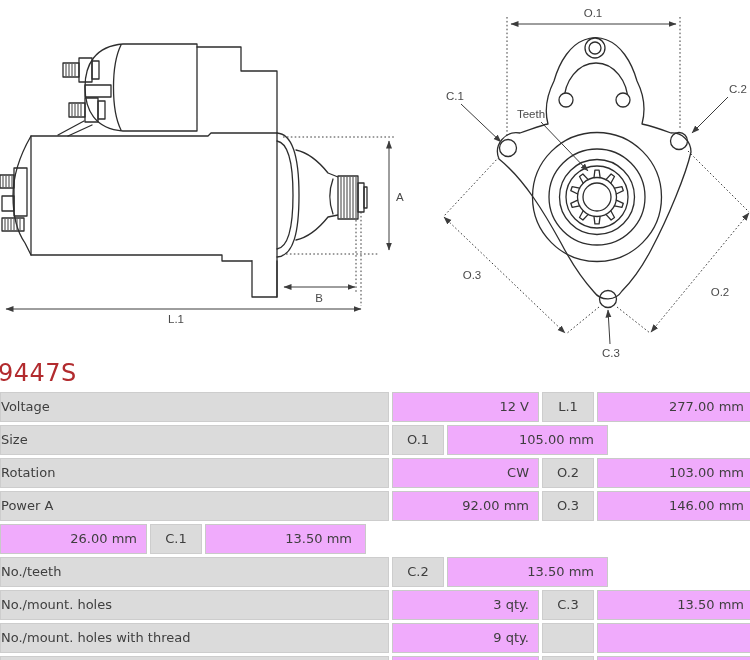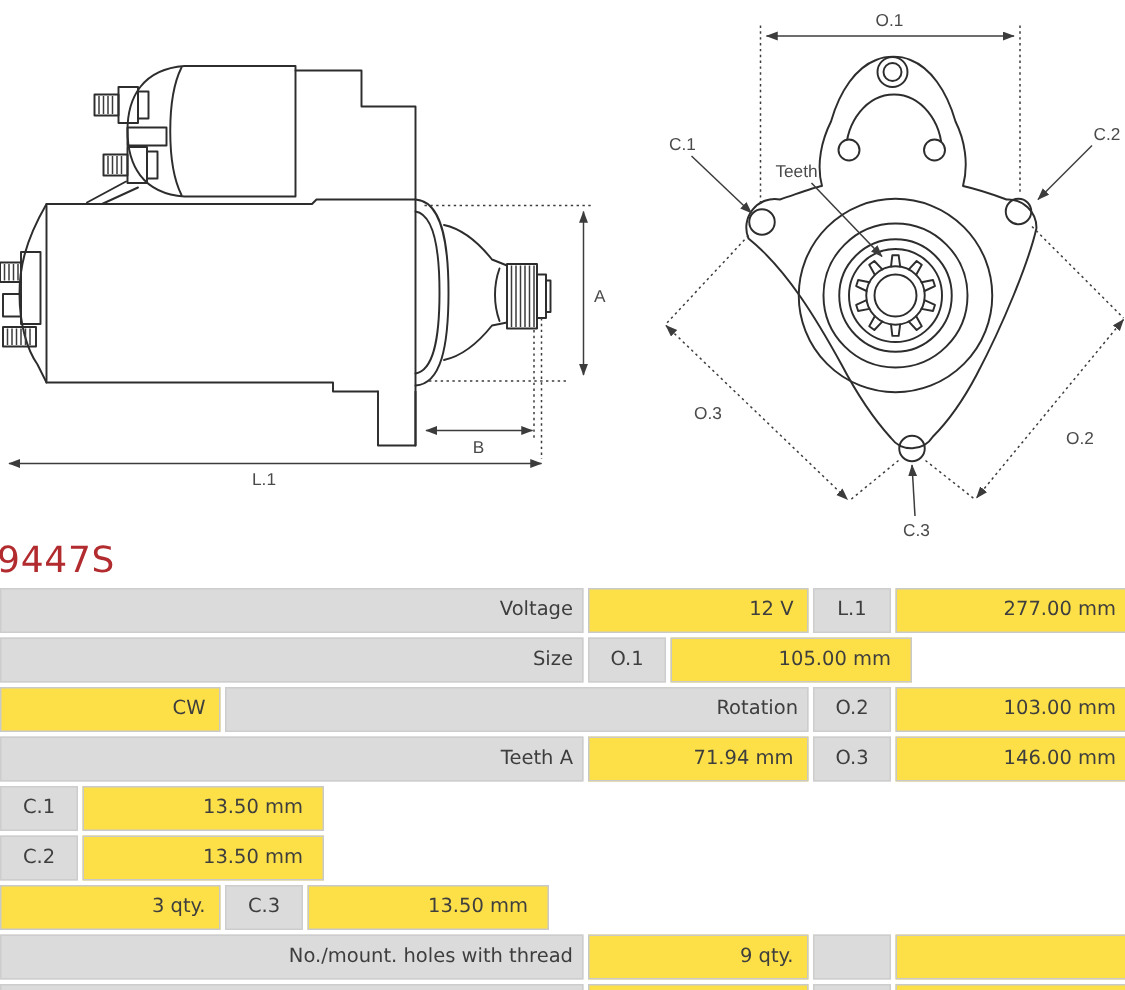--- a/index.html
+++ b/index.html
@@ -17,23 +17,23 @@
   .dim{stroke:#3c3c3c;fill:none;stroke-width:1}
   .dot{stroke:#3c3c3c;fill:none;stroke-width:1;stroke-dasharray:1.6 2.3}
   .lbl{font-family:"Liberation Sans",sans-serif;font-size:11.5px;fill:var(--dim-text)}
   
   #part-number{position:absolute;left:-2px;top:360px;font-size:24px;line-height:26px;
                color:var(--red);letter-spacing:.5px}
   
   #spec-table{position:absolute;left:0;top:392px;width:758px}
   .row{display:flex;height:30px;margin-bottom:3px}
   .c{height:30px;font-size:13px;line-height:28px;color:var(--text);border:1px solid var(--border-w);
-     background:#fde047;white-space:nowrap;overflow:hidden}
+     background:#f0abfc;white-space:nowrap;overflow:hidden}
   .c.g{background:var(--gray-bg);border-color:var(--border-g)}
-  .c.label{width:389px;text-align:right;padding-right:6px;margin-right:3px}
+  .c.label{width:389px;text-align:left;padding-right:6px;margin-right:3px}
   .c.value{width:147px;text-align:right;padding-right:9px;margin-right:3px}
   .c.dim{width:52px;text-align:center;margin-right:3px}
   .c.value2{width:161px;text-align:right;padding-right:13px}
 </style>
 </head>
 <body>
 
 <div id="stage">
 
   <svg id="diagram" viewBox="0 0 750 385" xmlns="http://www.w3.org/2000/svg">
@@ -212,40 +212,43 @@
         <div class="c value">12 V</div>
         <div class="c dim g">L.1</div>
         <div class="c value2">277.00 mm</div>
       </div>
       <div class="row">
         <div class="c label g">Size</div>
         <div class="c dim g">O.1</div>
         <div class="c value2">105.00 mm</div>
       </div>
       <div class="row">
+        <div class="c label g">Rotation</div>
         <div class="c value">CW</div>
-        <div class="c label g">Rotation</div>
         <div class="c dim g">O.2</div>
         <div class="c value2">103.00 mm</div>
       </div>
       <div class="row">
-        <div class="c label g">Teeth A</div>
-        <div class="c value">71.94 mm</div>
+        <div class="c label g">Power A</div>
+        <div class="c value">92.00 mm</div>
         <div class="c dim g">O.3</div>
         <div class="c value2">146.00 mm</div>
       </div>
       <div class="row">
+        <div class="c value">26.00 mm</div>
         <div class="c dim g">C.1</div>
         <div class="c value2">13.50 mm</div>
       </div>
       <div class="row">
+        <div class="c label g">No./teeth</div>
         <div class="c dim g">C.2</div>
         <div class="c value2">13.50 mm</div>
       </div>
       <div class="row">
+        <div class="c label g">No./mount. holes</div>
         <div class="c value">3 qty.</div>
         <div class="c dim g">C.3</div>
         <div class="c value2">13.50 mm</div>
       </div>
       <div class="row">
         <div class="c label g">No./mount. holes with thread</div>
         <div class="c value">9 qty.</div>
         <div class="c dim g"></div>
         <div class="c value2"></div>
       </div>

